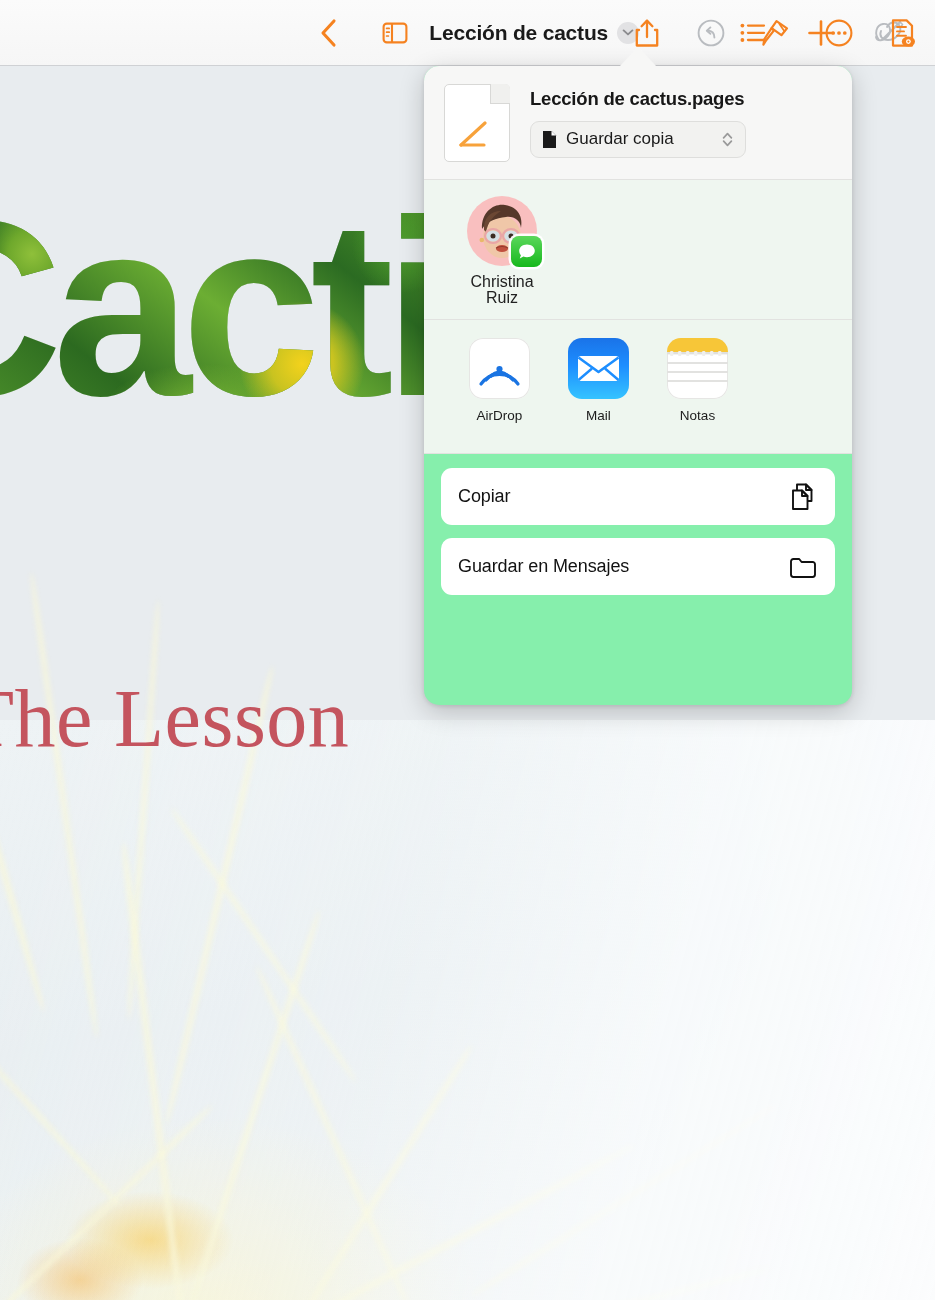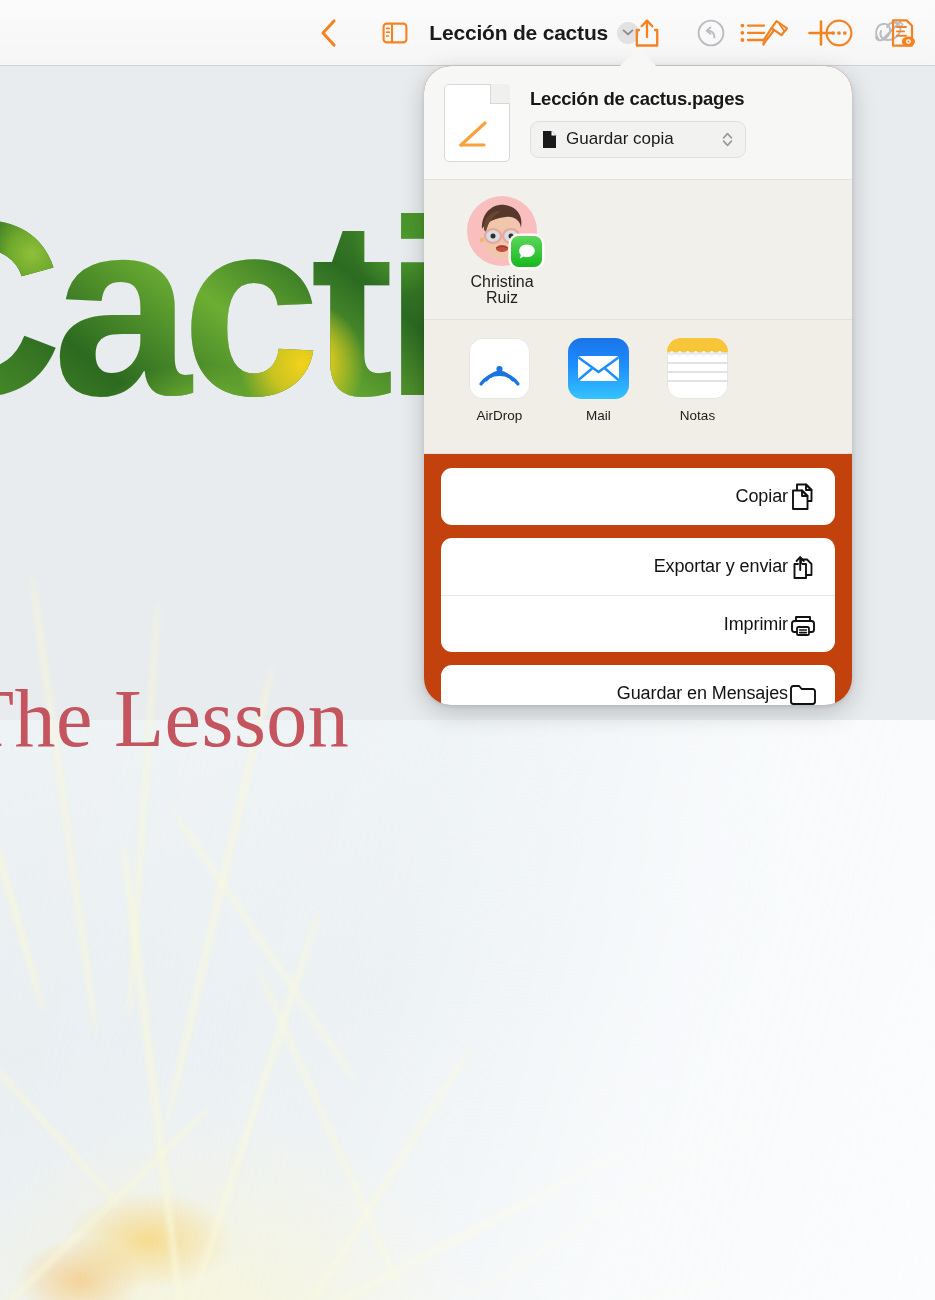--- a/index.html
+++ b/index.html
@@ -111,23 +111,23 @@
 
   
   .pop-arrow {
     position: absolute; left: 618px; top: 46px;
     width: 40px; height: 22px; z-index: 55;
   }
   .popover {
     position: absolute;
     left: 424px; top: 66px;
     width: 428px; height: 639px;
-    border-radius: 27px;
+    border-radius: 15px;
     overflow: hidden;
-    background: #c2410c;
+    background: #86efac;
     box-shadow: 0 7px 26px rgba(0,0,0,.20), 0 1px 5px rgba(0,0,0,.12);
     z-index: 50;
   }
   .pop-head {
     height: 114px;
     background: #f7f7f6;
     display: flex; align-items: center;
     padding: 0 20px;
     border-bottom: 1px solid #e2e2e0;
   }
@@ -192,21 +192,21 @@
     border-bottom: 1px solid #e2e2e0;
     display: flex; align-items: flex-start;
     padding: 18px 0 0 26px;
     overflow: hidden;
   }
   .app { width: 99px; display: flex; flex-direction: column; align-items: center; cursor: pointer; flex: none; }
   .app-icon { width: 61px; height: 61px; border-radius: 14px; overflow: hidden; position: relative; }
   .app-label { margin-top: 9px; font-size: 13.5px; color: #1c1c1c; white-space: nowrap; }
 
   .pop-actions { padding: 14px 17px 0 17px; }
-  .group { background: #ffffff; border-radius: 11px; overflow: hidden; margin-bottom: 13px; text-align: right; }
+  .group { background: #ffffff; border-radius: 11px; overflow: hidden; margin-bottom: 13px; }
   .row {
     height: 57px; display: flex; align-items: center;
     padding: 0 17px; cursor: pointer;
   }
   .row + .row { border-top: 1px solid #e8e8e6; }
   .row .rlabel { font-size: 18px; color: #121212; flex: 1; letter-spacing: -0.1px; }
 </style>
 </head>
 <body>
 
@@ -471,42 +471,20 @@
           <span class="rlabel">Copiar</span>
           <svg width="30" height="30" viewBox="0 0 30 30" aria-hidden="true">
             <path d="M9 2.5 H18 L23.5 8 V19 H9 Z" fill="none" stroke="#111" stroke-width="1.9" stroke-linejoin="round"></path>
             <path d="M18 2.5 L23.5 8 H18 Z" fill="none" stroke="#111" stroke-width="1.9" stroke-linejoin="round"></path>
             <path d="M5 8.5 H14 L19.5 14 V27 H5 Z" fill="#fff" stroke="#111" stroke-width="1.9" stroke-linejoin="round"></path>
             <path d="M14 8.5 L19.5 14 H14 Z" fill="none" stroke="#111" stroke-width="1.9" stroke-linejoin="round"></path>
           </svg>
         </div>
       </div>
 
-      <div class="group">
-        <div class="row">
-          <span class="rlabel">Exportar y enviar</span>
-          <svg width="30" height="30" viewBox="0 0 30 30" aria-hidden="true">
-            <path d="M13 7.5 H19 L23.5 12 V23 H13 Z" fill="none" stroke="#111" stroke-width="1.8" stroke-linejoin="round"></path>
-            <path d="M10 12 H6.5 V26 H18 V12 H14.5" fill="#fff" stroke="#111" stroke-width="1.9" stroke-linecap="round" stroke-linejoin="round"></path>
-            <line x1="12.2" y1="5.5" x2="12.2" y2="18" stroke="#111" stroke-width="1.9" stroke-linecap="round"></line>
-            <path d="M8.6 9 L12.2 5.2 L15.8 9" fill="none" stroke="#111" stroke-width="1.9" stroke-linecap="round" stroke-linejoin="round"></path>
-          </svg>
-        </div>
-
-        <div class="row">
-          <span class="rlabel">Imprimir</span>
-          <svg width="30" height="30" viewBox="0 0 30 30" aria-hidden="true">
-            <path d="M8 8 H22 V12 H8 Z" fill="none" stroke="#111" stroke-width="1.9" stroke-linejoin="round"></path>
-            <rect x="4" y="12" width="22" height="11" rx="2.6" fill="none" stroke="#111" stroke-width="1.9"></rect>
-            <rect x="9" y="18" width="12" height="8" rx="1.6" fill="#fff" stroke="#111" stroke-width="1.8"></rect>
-            <line x1="11.6" y1="21" x2="18.4" y2="21" stroke="#111" stroke-width="1.6" stroke-linecap="round"></line>
-            <line x1="11.6" y1="23.6" x2="18.4" y2="23.6" stroke="#111" stroke-width="1.6" stroke-linecap="round"></line>
-          </svg>
-        </div>
-      </div>
 
       <div class="group">
         <div class="row">
           <span class="rlabel">Guardar en Mensajes</span>
           <svg width="30" height="30" viewBox="0 0 30 30" aria-hidden="true">
             <path d="M3 9.5 A2.4 2.4 0 0 1 5.4 7 H11.2 L13.6 10 H24.6 A2.4 2.4 0 0 1 27 12.4 V22.6
                      A2.4 2.4 0 0 1 24.6 25 H5.4 A2.4 2.4 0 0 1 3 22.6 Z" fill="none" stroke="#111" stroke-width="1.9" stroke-linejoin="round"></path>
           </svg>
         </div>
       </div>

